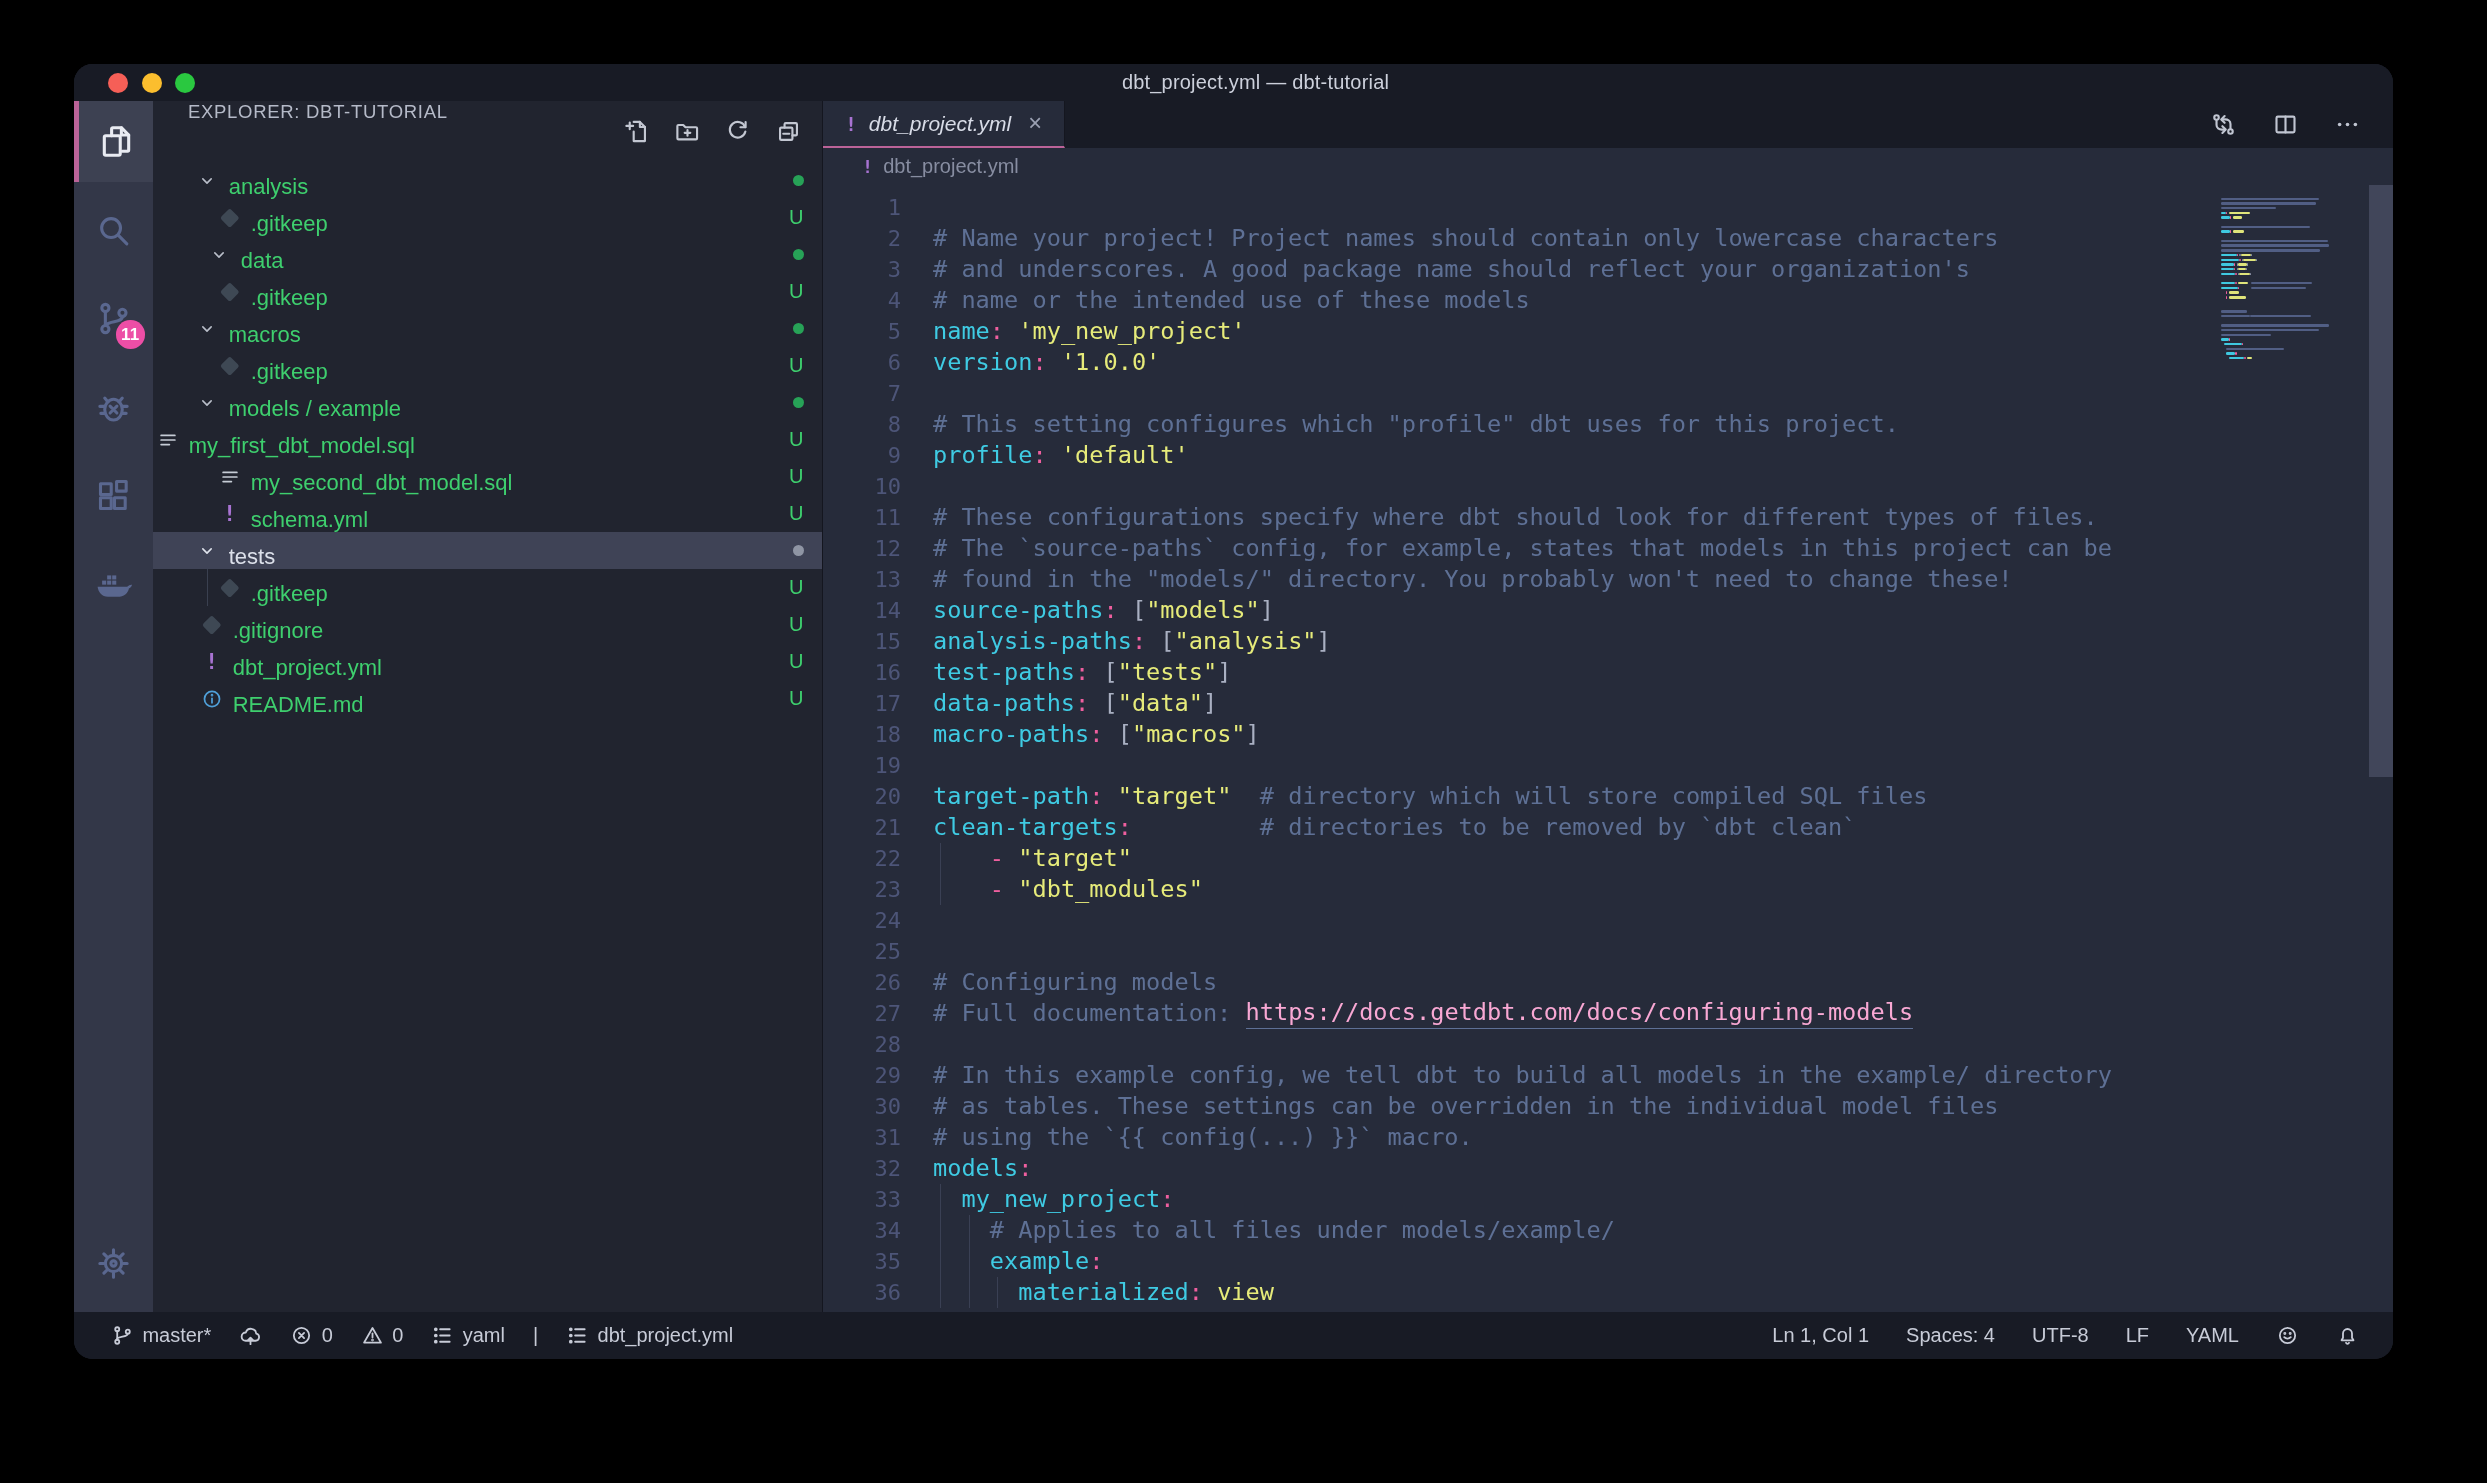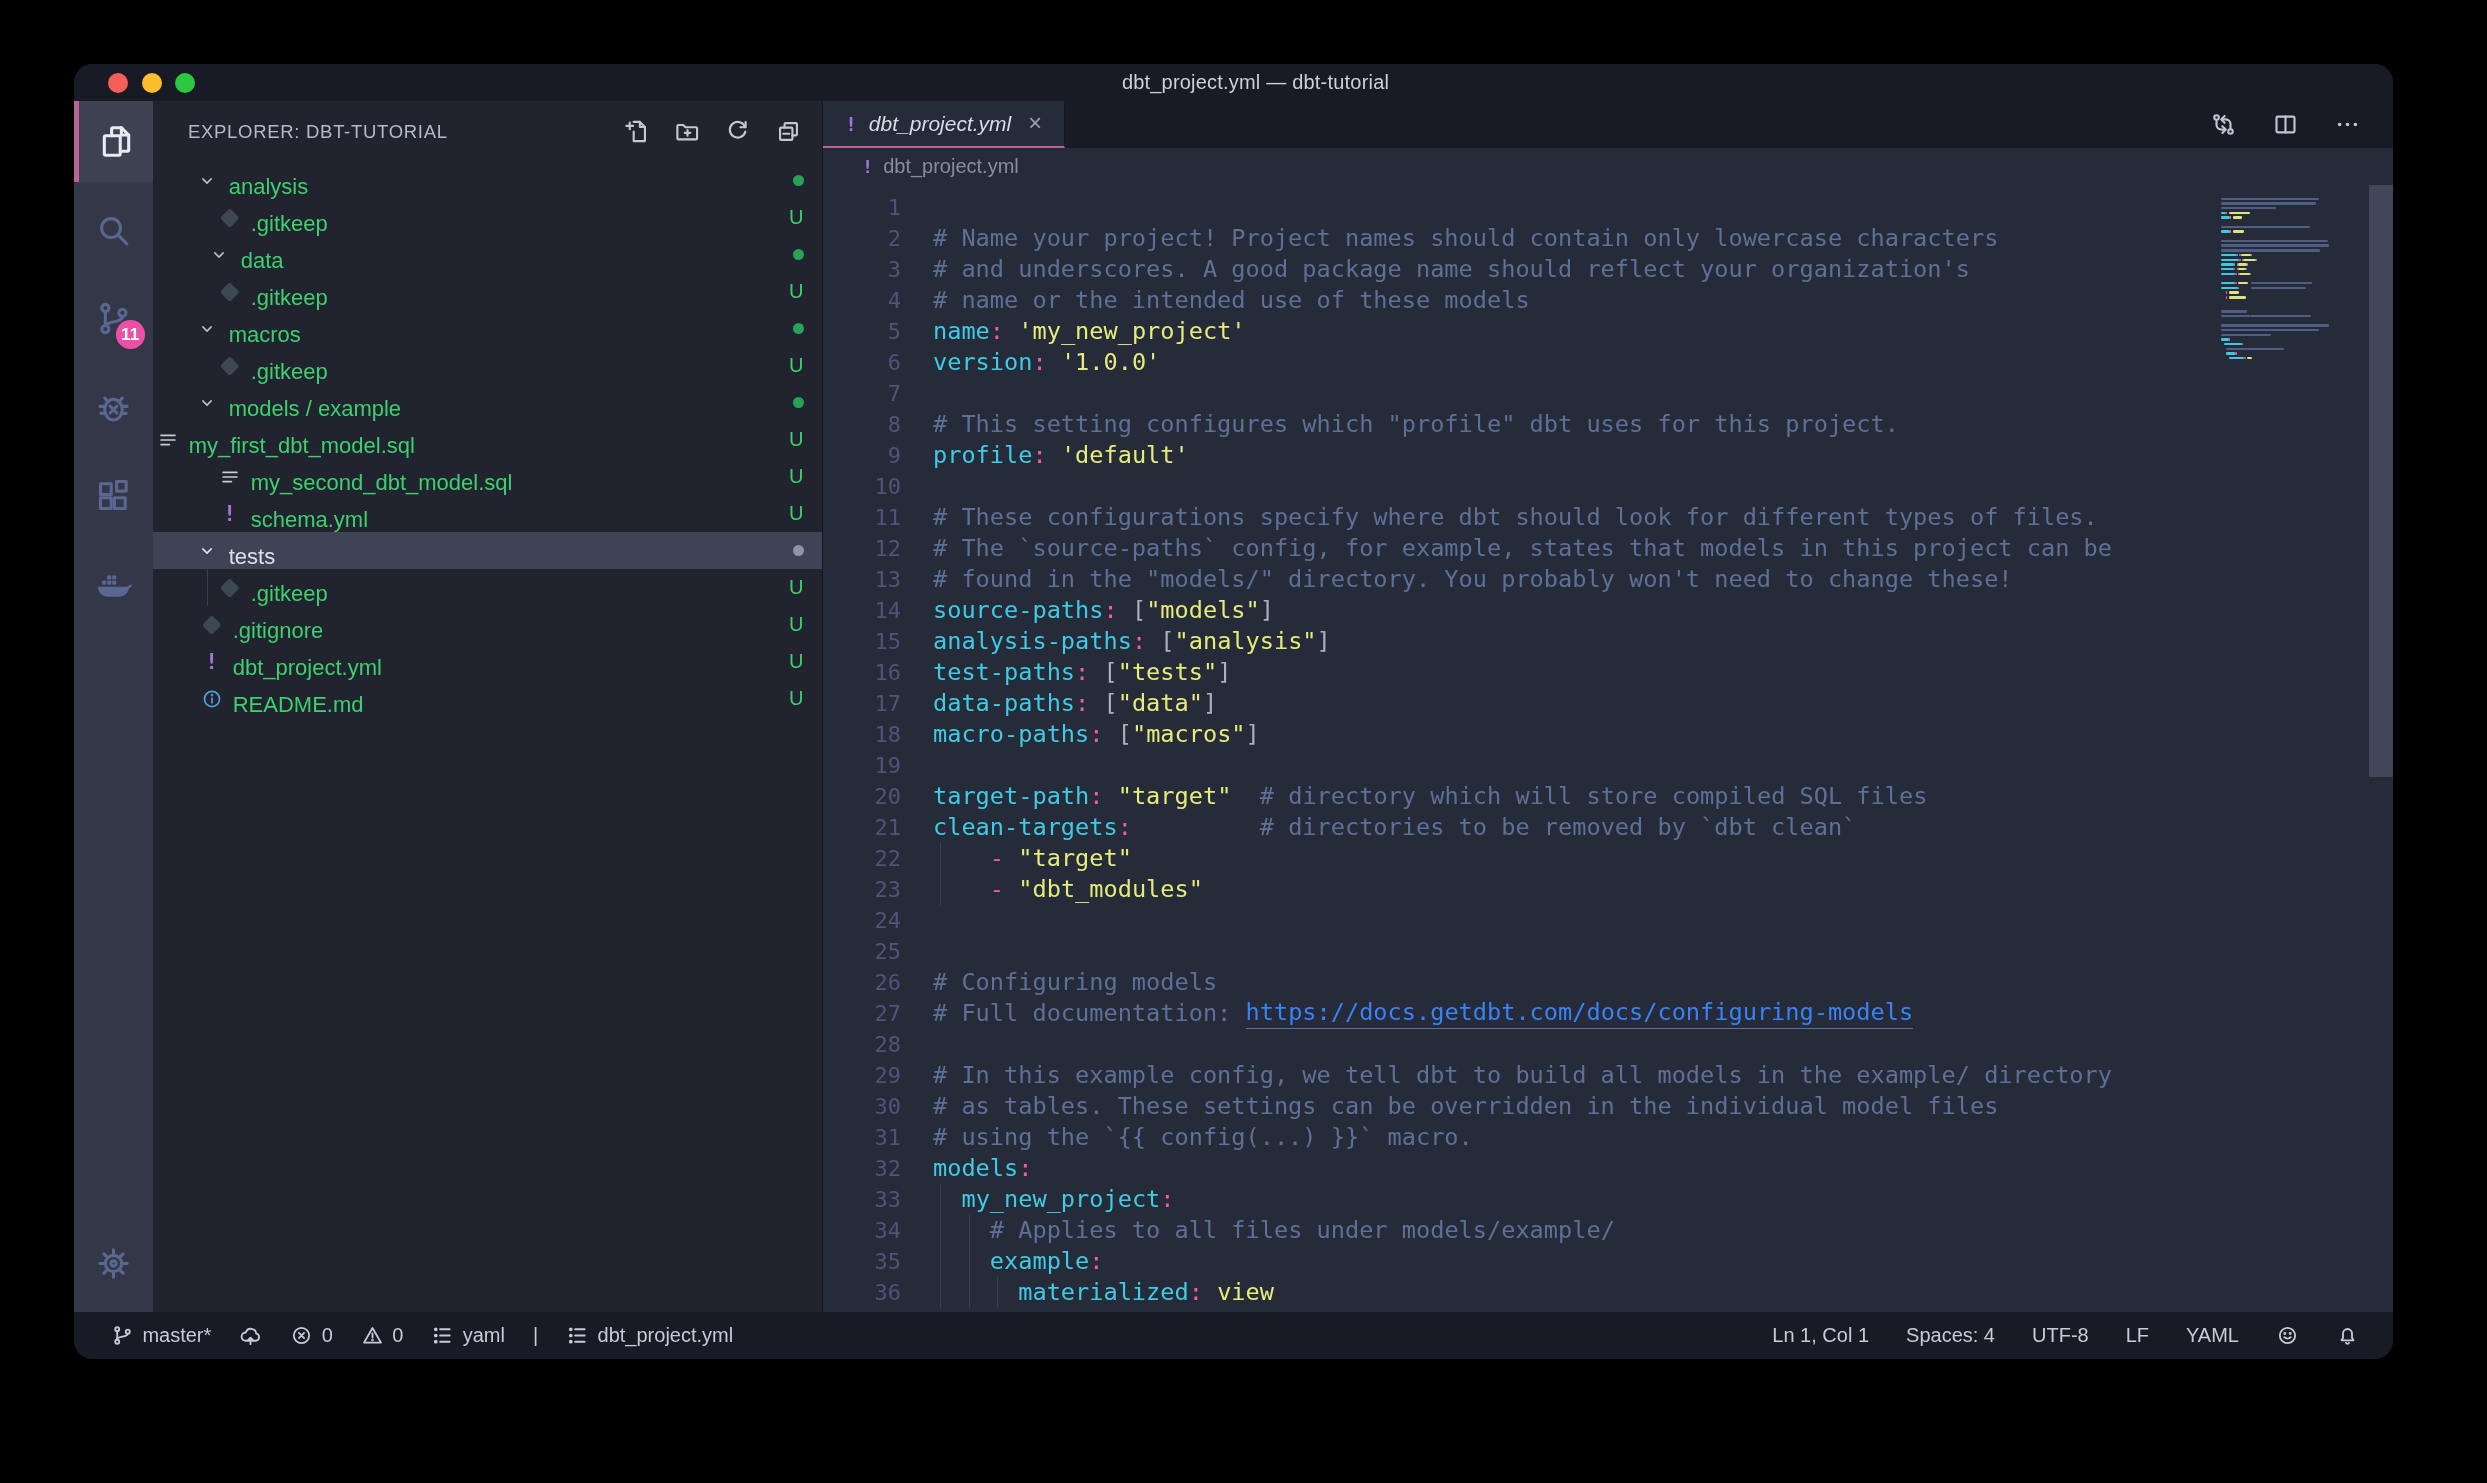--- a/index.html
+++ b/index.html
@@ -21,21 +21,21 @@
   .ab-cell { height:81px; margin-bottom:7.6px; display:flex; align-items:center; justify-content:center;
              color:#5a678f; position:relative; cursor:pointer; }
   .ab-cell.active { background:#3d4152; border-left:5px solid #bb6398; color:#e9ebf2; margin-bottom:7.6px; }
   .ab-cell svg { width:39px; height:39px; }
   .ab-spacer { flex:1; }
   .ab-badge { position:absolute; right:8.4px; bottom:10px; min-width:29px; height:29px; border-radius:14.3px;
               background:#ed4ea6; color:#fff; font-size:17px; font-weight:bold;
               display:flex; align-items:center; justify-content:center; }
   
   .sidebar { width:669px; background:#21242f; flex:none; display:flex; flex-direction:column; }
-  .sb-header { height:61px; display:flex; align-items:center; padding:0 20px 0 35px;
+  .sb-header { height:61px; display:flex; padding:0 20px 0 35px;
                color:#b5bac8; font-size:18.5px; letter-spacing:0.7px; flex:none;gap:19px; }
   .sb-actions { margin-left:auto; display:flex; gap:23.6px; color:#c3c7d2; }
   .sb-actions svg { width:27px; height:27px; cursor:pointer; }
   .trow { height:37px; display:flex; align-items:center; position:relative;
           font-size:22px; color:#3ecf6e; cursor:pointer; }
   .trow.sel { background:#3f4356; color:#dce0ea; }
   .chev { width:25px; color:#b9bec9; flex:none; display:flex; align-items:center; }
   .trow.sel .chev { color:#dfe3ec; }
   .chev svg { width:20px; height:20px; }
   .ficon { width:29px; flex:none; display:flex; align-items:center; justify-content:center; }
@@ -63,21 +63,21 @@
   .breadcrumb .bang { font-size:18.5px; }
   .bc-label { color:#878da1; font-size:20px; }
   .codearea { flex:1; background:#262b3a; position:relative; padding-top:6.7px;
               font-family:"DejaVu Sans Mono", monospace; overflow:hidden; }
   .cl { display:flex; height:31px; align-items:center; white-space:pre; }
   .ln { width:78px; text-align:right; color:#4d5578; font-size:22px; flex:none; }
   .ct { margin-left:32px; font-size:23.6px; position:relative; height:100%; display:flex; align-items:center; }
   .g { position:absolute; top:0; bottom:0; width:0.8px; background:#3a4054; }
   .cm{color:#5e7095} .key{color:#3fcbe3} .pun{color:#ef5f9f} .str{color:#e6eb7a}
   .brk{color:#a9b0c2} .pln{color:#c6cbd9}
-  .lnk{color:#3b82f6; border-bottom:1.7px solid #5e7095; padding-bottom:1.7px;}
+  .lnk{color:#f9a8d4; border-bottom:1.7px solid #5e7095; padding-bottom:1.7px;}
   
   .minimap { position:absolute; right:37px; top:6.7px; width:135px; }
   .ml { height:4.7px; white-space:nowrap; overflow:hidden; }
   .ml span { display:inline-block; height:2.5px; border-radius:1.3px; margin-top:1.2px; vertical-align:top; }
   .m-cm{background:#515e84} .m-key{background:#3fc9e0} .m-str{background:#dfe47a}
   .m-pun{background:#ee5f9e} .m-brk{background:#8e95a8}
   .m-lnk{background:#515e84} .m-sp{background:transparent}
   .scrollthumb { position:absolute; right:0; top:0; width:23.6px; height:592px; background:#41465a; }
   
   .statusbar { height:47px; background:#181b25; flex:none; display:flex; align-items:center;

